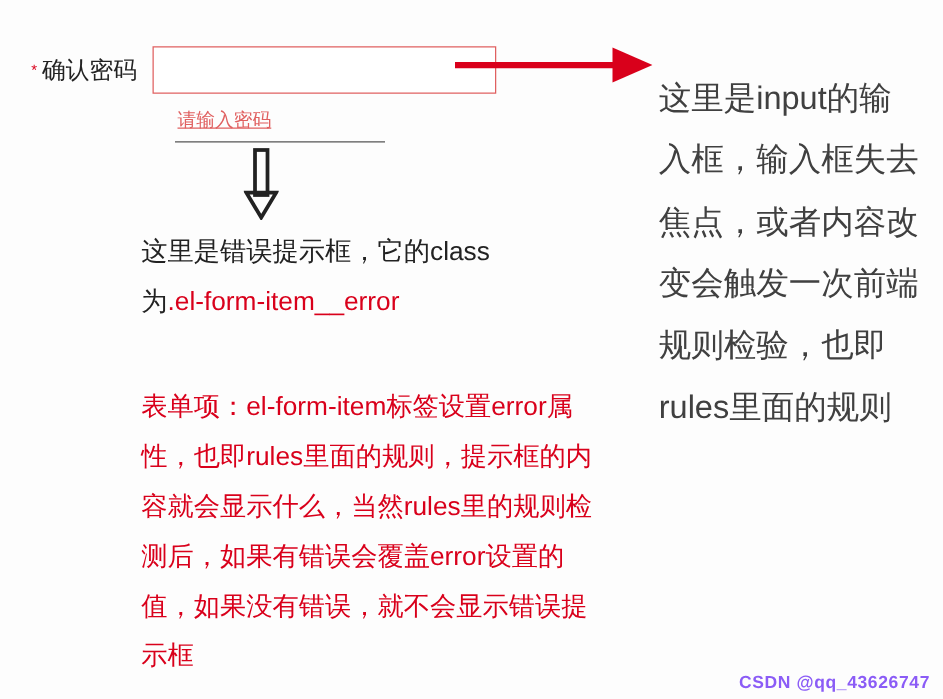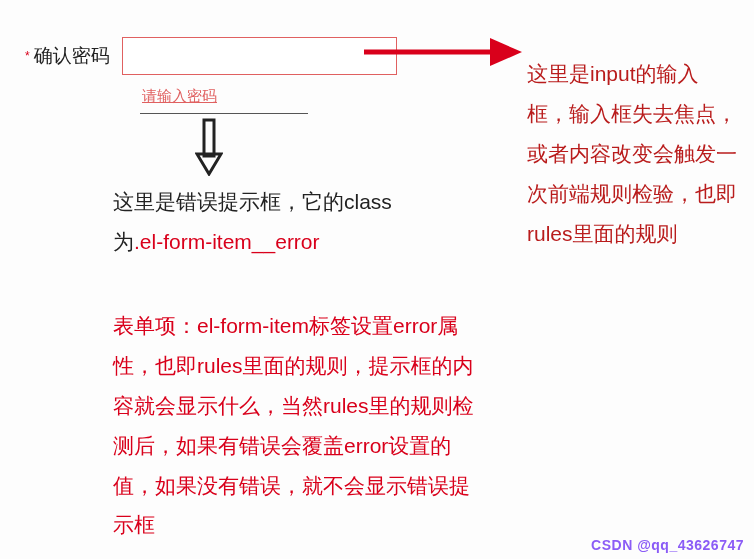--- a/index.html
+++ b/index.html
@@ -80,23 +80,23 @@
     width: 370px;
     font-size: 21px;
     line-height: 1.9;
     color: #d9001b;
   }
   .note3 {
     position: absolute;
     left: 527px;
     top: 54px;
     width: 210px;
-    font-size: 21px;
+    font-size: 26px;
     line-height: 1.9;
-    color: #b91c1c;
+    color: #404040;
   }
   .watermark {
     position: absolute;
     right: 10px;
     bottom: 6px;
     font-size: 14px;
     color: #8b5cf6;
     letter-spacing: 0.5px;
     font-weight: bold;
   }

